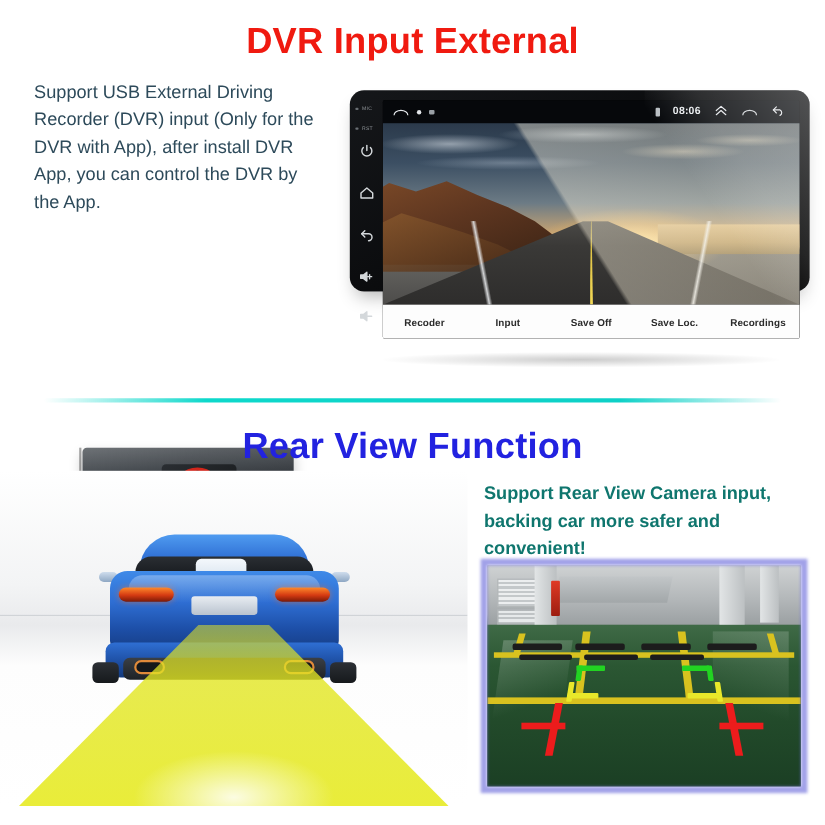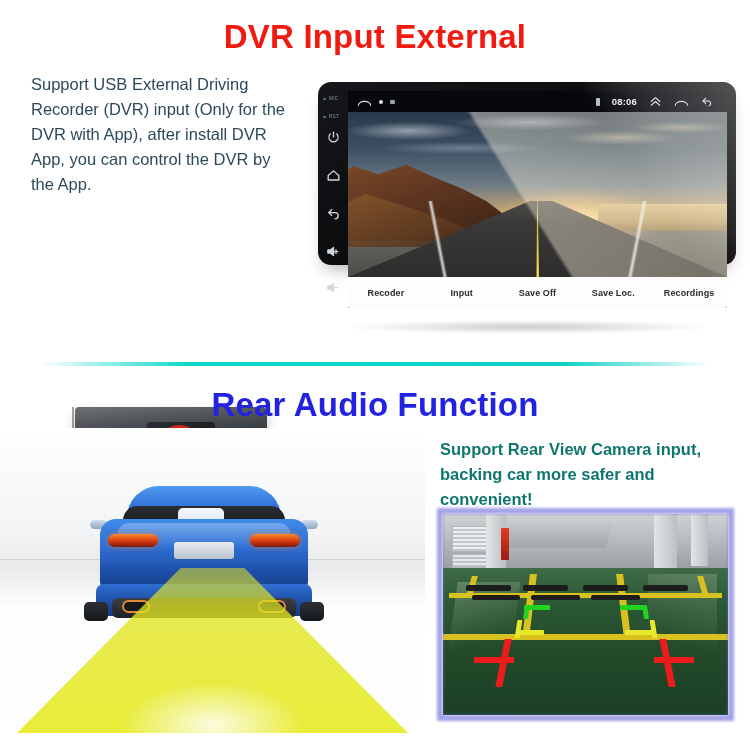--- a/index.html
+++ b/index.html
@@ -532,21 +532,21 @@
       </div>
 
       <div class="hu-glare"></div>
     </div>
   </div>
 
   <div class="divider"></div>
 
   <div>
 
-    <div class="title-rv">Rear Audio Function</div>
+    <div class="title-rv">Rear View Function</div>
 
     <div class="para-rv">Support Rear View Camera input, backing car more safer and convenient!</div>
 
     <div class="carphoto">
       <div class="cp-floorline"></div>
 
       <div class="car">
         <div class="car-roof"></div>
         <div class="car-spoiler"></div>
         <div class="car-window"></div>

